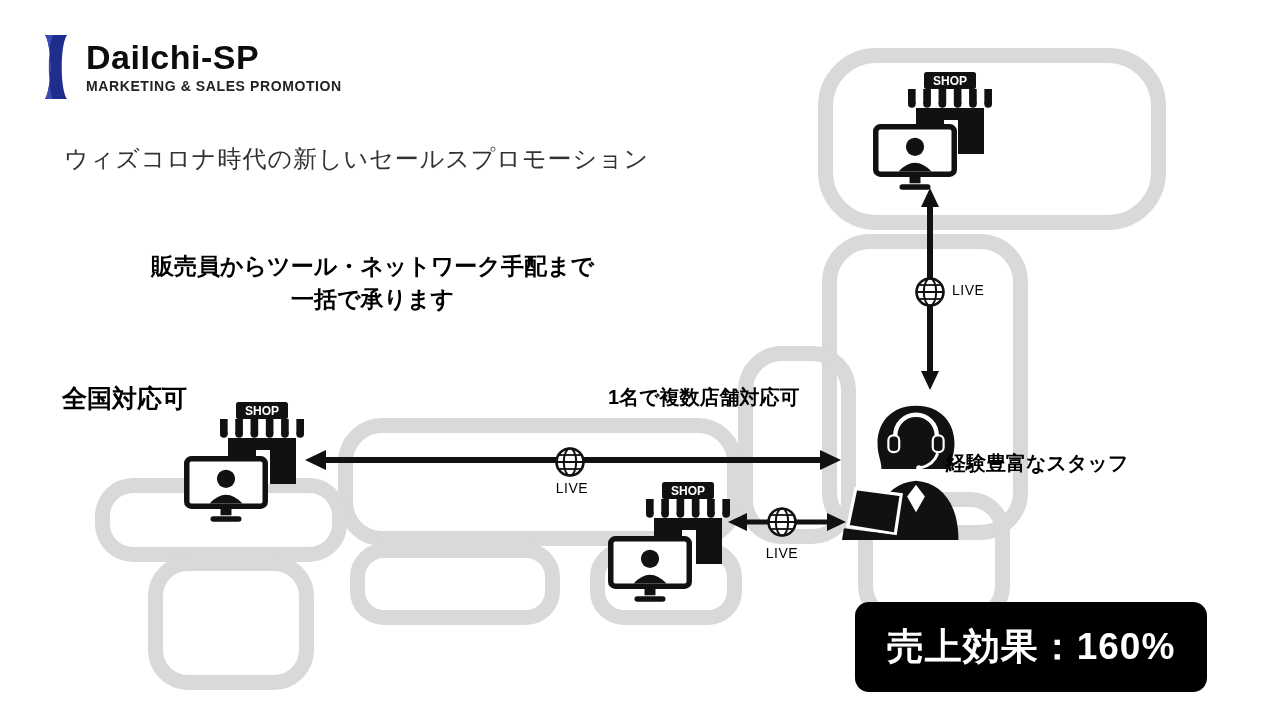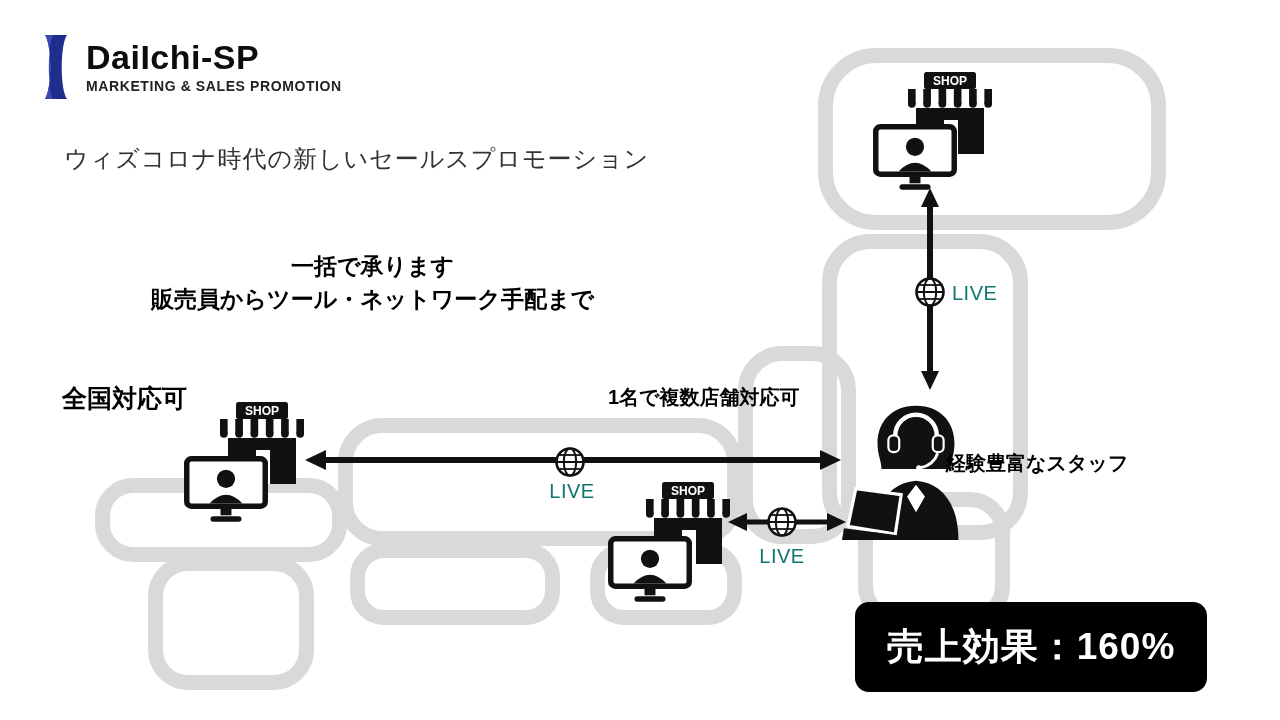--- a/index.html
+++ b/index.html
@@ -49,21 +49,21 @@
   .s3 { left:638px; top:482px; }
 
   .monitor { position:absolute; width:84px; height:73px; z-index:4; }
   .m1 { left:873px; top:124px; }
   .m2 { left:184px; top:456px; }
   .m3 { left:608px; top:536px; }
 
   .staff { position:absolute; left:842px; top:392px; width:148px; height:148px; z-index:4; }
 
   
-  .live { position:absolute; font-size:20px; color:#0f766e; letter-spacing:0.5px; z-index:5; }
+  .live { position:absolute; font-size:14px; color:#000000; letter-spacing:0.5px; z-index:5; }
   .live1 { left:952px; top:282px; }
   .live2 { left:540px; top:480px; width:64px; text-align:center; }
   .live3 { left:750px; top:545px; width:64px; text-align:center; }
 
   .label { position:absolute; font-weight:700; color:#000; z-index:5; }
   .label-nationwide { left:62px;  top:382px; font-size:25px; }
   .label-multi      { left:608px; top:384px; font-size:20px; }
   .label-staff      { left:946px; top:450px; font-size:20px; }
 
   
@@ -82,22 +82,22 @@
       <path d="M6,1 C13,11 13,55 6,65 L14,65 C8.5,55 8.5,11 14,1 Z" fill="#3a4bb4"></path>
     </svg>
     <div class="logo-text">
       <div class="logo-name">DaiIchi-SP</div>
       <div class="logo-tagline">MARKETING &amp; SALES PROMOTION</div>
     </div>
   </div>
 
   <div class="kicker">ウィズコロナ時代の新しいセールスプロモーション</div>
   <div class="subtitle">
+    <div>販売員からツール・ネットワーク手配まで</div>
     <div>一括で承ります</div>
-    <div>販売員からツール・ネットワーク手配まで</div>
   </div>
 
   <div>
     <div class="map-shape ms1"></div>
     <div class="map-shape ms2"></div>
     <div class="map-shape ms3"></div>
     <div class="map-shape ms4"></div>
     <div class="map-shape ms5"></div>
     <div class="map-shape ms6"></div>
     <div class="map-shape ms7"></div>

